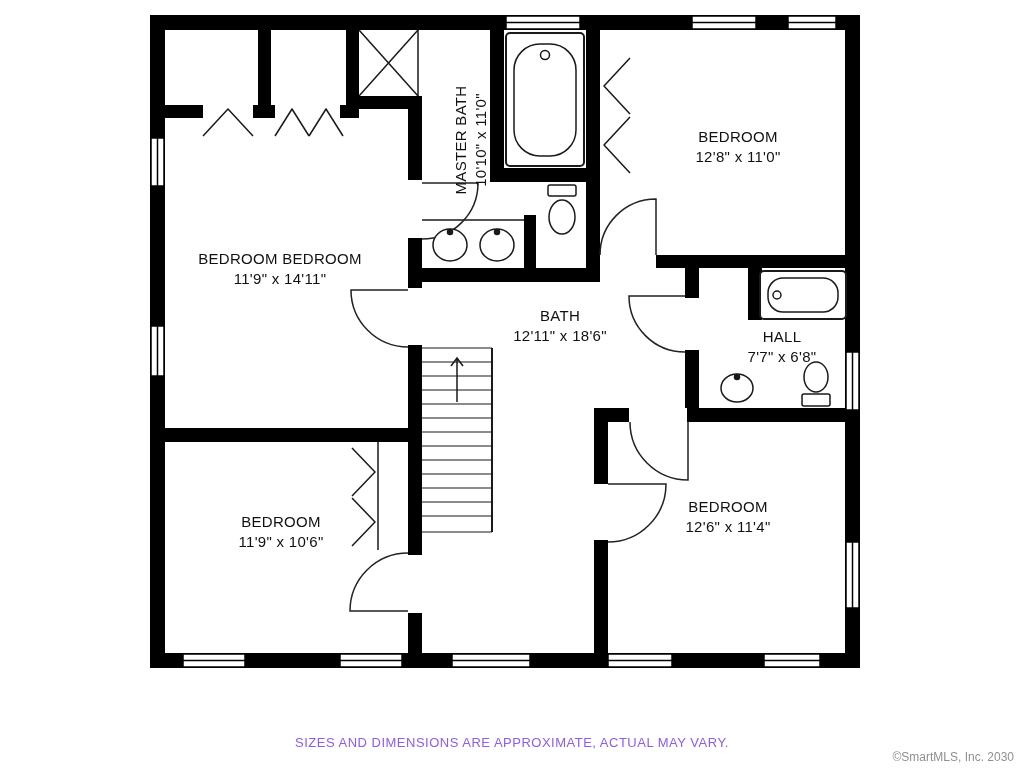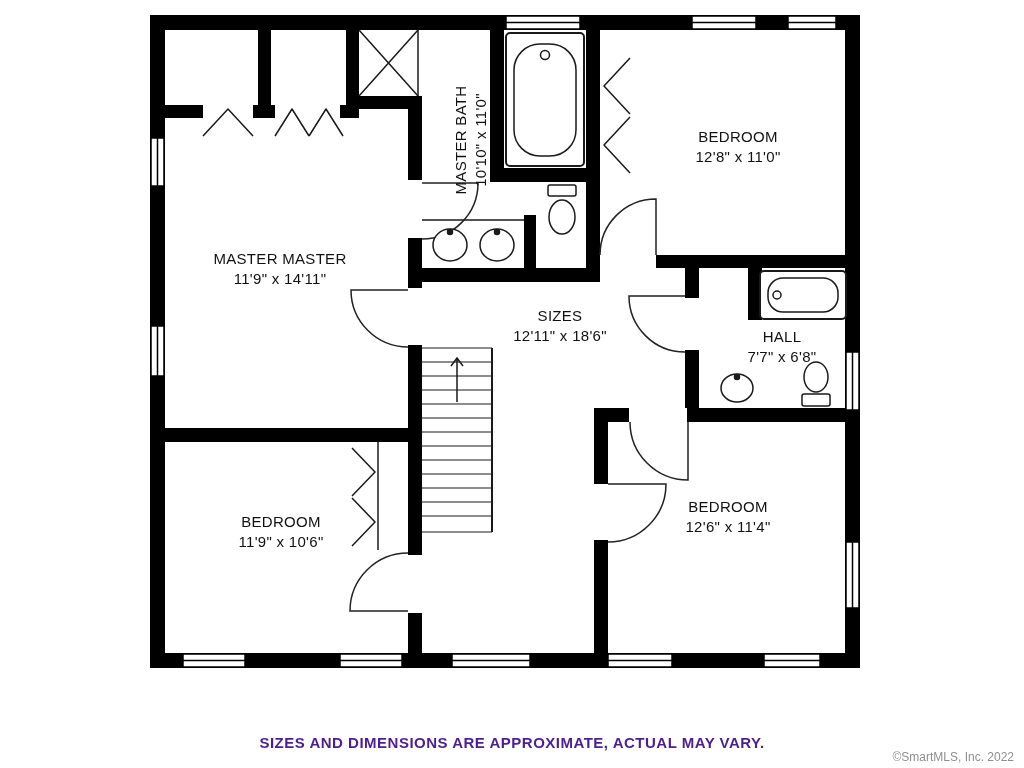--- a/index.html
+++ b/index.html
@@ -19,25 +19,24 @@
     font-size:15px;
     line-height:1.3;
     letter-spacing:.3px;
     white-space:nowrap;
   }
   .room-label.rotated{transform:translate(-50%,-50%) rotate(-90deg);}
   .disclaimer{
     position:absolute;
     left:512px;top:742px;
     transform:translate(-50%,-50%);
-    font-size:15px;
+    font-size:13px;
     letter-spacing:.5px;
-    color:#4c1d95;
+    color:#8b5cf6;
     white-space:nowrap;
-    font-weight:bold;
   }
   .copyright{
     position:absolute;
     right:10px;top:750px;
     font-size:12px;
     color:#8f8f8f;
     white-space:nowrap;
   }
 </style>
 </head>
@@ -190,50 +189,50 @@
         <circle cx="737" cy="377" r="2.5" fill="#1a1a1a"></circle>
       </g>
       <g stroke-width="1.5">
         <rect x="802" y="394" width="28" height="12" rx="2"></rect>
         <ellipse cx="816" cy="377" rx="12" ry="15"></ellipse>
       </g>
     </g>
   </svg>
 
   <div class="room-label" style="left:280px;top:268px">
-    <div>MASTER MASTER</div>
+    <div>BEDROOM BEDROOM</div>
     <div>11'9" x 14'11"</div>
   </div>
 
   <div class="room-label rotated" style="left:470px;top:140px">
     <div>MASTER BATH</div>
     <div>10'10" x 11'0"</div>
   </div>
 
   <div class="room-label" style="left:738px;top:146px">
     <div>BEDROOM</div>
     <div>12'8" x 11'0"</div>
   </div>
 
   <div class="room-label" style="left:560px;top:325px">
-    <div>SIZES</div>
+    <div>BATH</div>
     <div>12'11" x 18'6"</div>
   </div>
 
   <div class="room-label" style="left:782px;top:346px">
     <div>HALL</div>
     <div>7'7" x 6'8"</div>
   </div>
 
   <div class="room-label" style="left:728px;top:516px">
     <div>BEDROOM</div>
     <div>12'6" x 11'4"</div>
   </div>
 
   <div class="room-label" style="left:281px;top:531px">
     <div>BEDROOM</div>
     <div>11'9" x 10'6"</div>
   </div>
 
   <div class="disclaimer">SIZES AND DIMENSIONS ARE APPROXIMATE, ACTUAL MAY VARY.</div>
-  <div class="copyright">©SmartMLS, Inc. 2022</div>
+  <div class="copyright">©SmartMLS, Inc. 2030</div>
 
 </div>
 
 </body></html>

